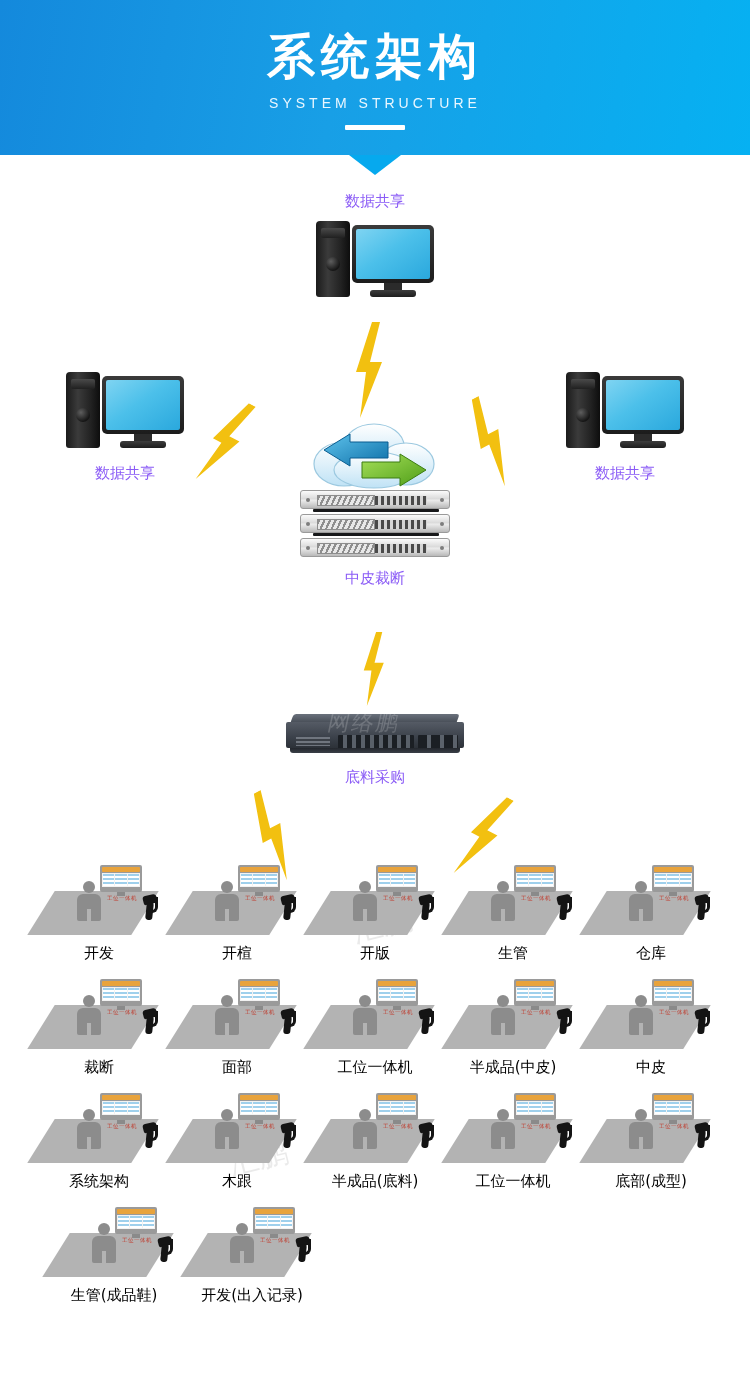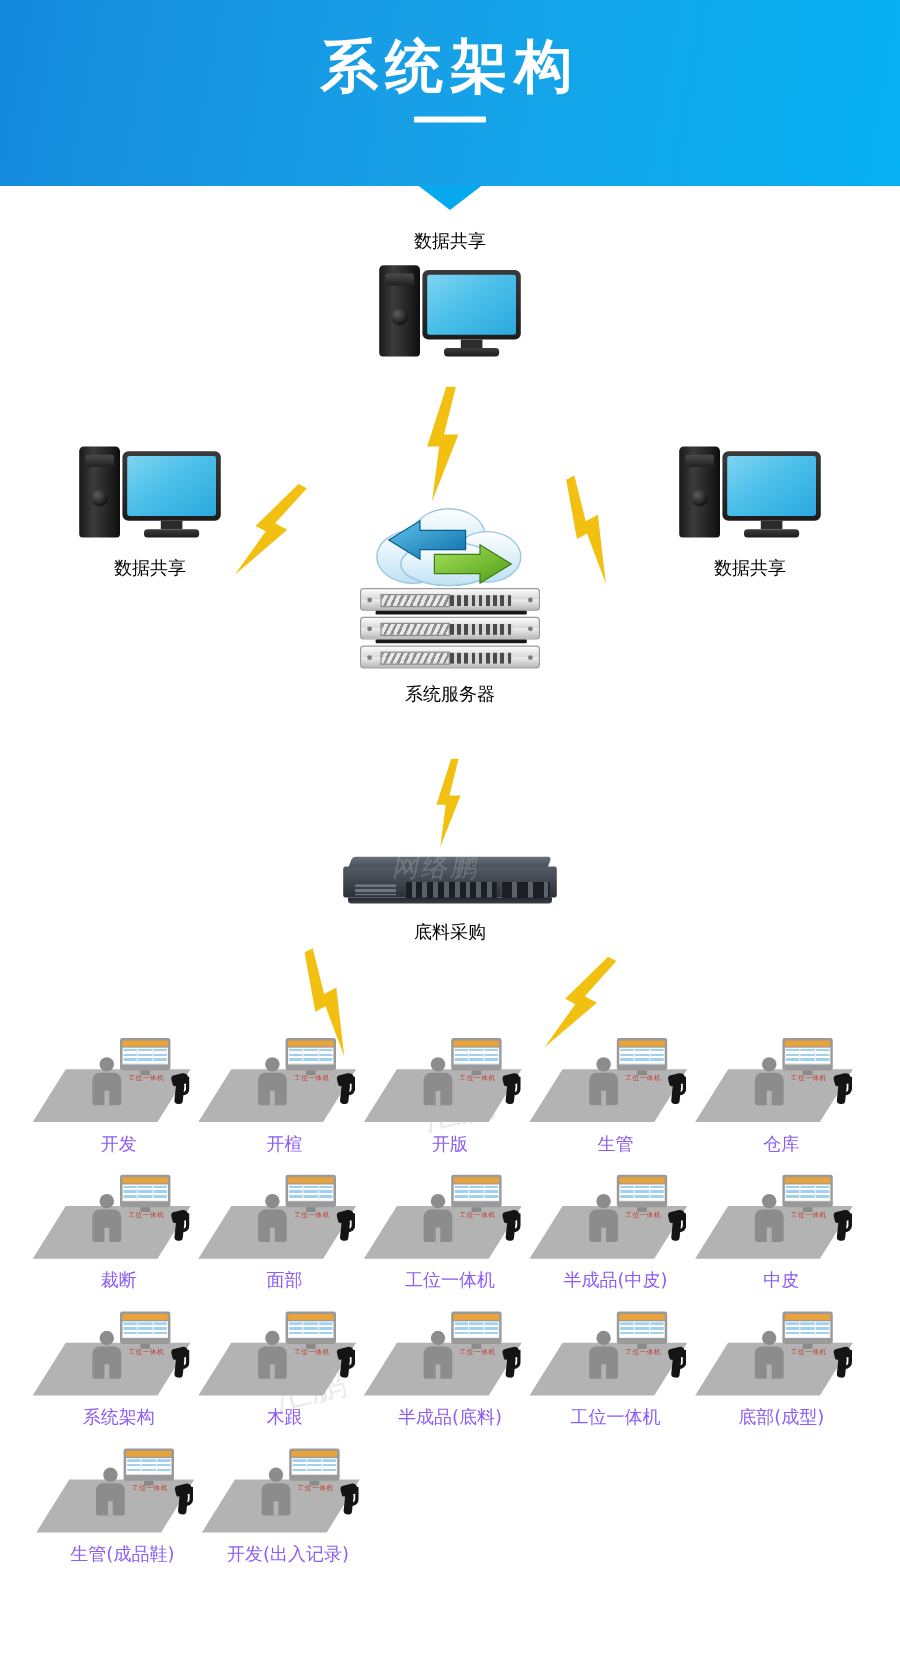--- a/index.html
+++ b/index.html
@@ -33,21 +33,21 @@
   .header-notch {
     position:absolute; left:50%; top:155px; transform:translateX(-50%);
     width:0; height:0;
     border-left:26px solid transparent;
     border-right:26px solid transparent;
     border-top:20px solid #06a9ee;
   }
 
   
   .node-label {
-    font-size:15px; color:#000000; text-align:center;
+    font-size:15px; color:#8b5cf6; text-align:center;
     font-family:"DejaVu Sans","Liberation Sans",sans-serif;
     white-space:nowrap;
   }
 
   
   .pc { position:relative; width:118px; height:78px; }
   .pc-tower {
     position:absolute; left:0; top:0; width:34px; height:76px;
     background:linear-gradient(90deg,#1a1a1a 0%,#3b3b3b 35%,#242424 70%,#0d0d0d 100%);
     border-radius:4px 4px 3px 3px;
@@ -149,21 +149,21 @@
   }
   .switch-wm {
     position:absolute; left:42px; top:-6px; font-size:22px; color:rgba(255,255,255,.18);
     letter-spacing:2px; transform:skewX(-12deg); pointer-events:none;
     font-family:"DejaVu Sans",sans-serif;
   }
 
   
   .ws-grid { position:absolute; left:0; top:865px; width:750px; }
   .ws-row { display:flex; justify-content:center; gap:14px; margin-bottom:16px; }
-  .ws-row.row-last { justify-content:flex-start; padding-left:40px; gap:14px; }
+  .ws-row.row-last { justify-content:flex-start; padding-left:52px; gap:14px; }
   .ws { width:124px; }
   .ws-art { position:relative; width:124px; height:75px; }
   .ws-floor {
     position:absolute; left:4px; top:26px; width:104px; height:44px;
     background:#b3b3b3; transform:skewX(-32deg);
   }
   .ws-person { position:absolute; left:40px; top:16px; width:24px; height:40px; }
   .ws-person .head {
     position:absolute; left:6px; top:0; width:12px; height:12px;
     border-radius:50%; background:#8c8c8c;
@@ -204,38 +204,39 @@
   .ws-scanner .grip {
     position:absolute; left:3px; top:7px; width:7px; height:18px;
     background:#141414; border-radius:3px; transform:rotate(6deg);
   }
   .ws-scanner .hook {
     position:absolute; left:9px; top:2px; width:6px; height:16px;
     border-right:3px solid #141414; border-bottom:3px solid #141414;
     border-radius:0 0 6px 0;
   }
   .ws-label {
-    margin-top:4px; font-size:15px; color:#8b5cf6; text-align:center;
+    margin-top:4px; font-size:15px; color:#000000; text-align:center;
     white-space:nowrap;
     font-family:"DejaVu Sans","Liberation Sans",sans-serif;
   }
 
   .wm-faint {
     position:absolute; color:rgba(150,150,150,.20); font-size:30px;
     font-family:"DejaVu Sans",sans-serif; pointer-events:none; user-select:none;
     transform:rotate(-14deg);
   }
 </style>
 </head>
 <body>
 
 <div class="page">
 
   <div class="header">
     <div class="header-title">系统架构</div>
+    <div class="header-sub">SYSTEM STRUCTURE</div>
     <div class="header-rule"></div>
   </div>
   <div class="header-notch"></div>
 
   <div style="position:absolute; left:302px; top:192px; width:146px;">
     <div class="node-label">数据共享</div>
     <div style="display:flex; justify-content:center; margin-top:10px;">
       <div class="pc">
         <div class="pc-tower"></div>
         <div class="pc-mon-frame">
@@ -340,21 +341,21 @@
         <span class="bar"></span>
       </div>
       <div class="server">
         <span class="led-l"></span>
         <span class="vents"></span>
         <span class="ports"></span>
         <span class="led-r"></span>
       </div>
     </div>
 
-    <div class="node-label" style="margin-top:12px;">系统服务器</div>
+    <div class="node-label" style="margin-top:12px;">中皮裁断</div>
   </div>
 
   <div class="bolt" style="left:353px; top:632px;">
     <svg width="40" height="74" viewBox="0 0 40 96">
       <polygon points="24,0 8,50 18,50 12,96 34,40 22,40 32,0" fill="#f2c010"></polygon>
     </svg>
   </div>
 
   <div style="position:absolute; left:286px; top:714px; width:178px;">
     <div class="switch-box">

